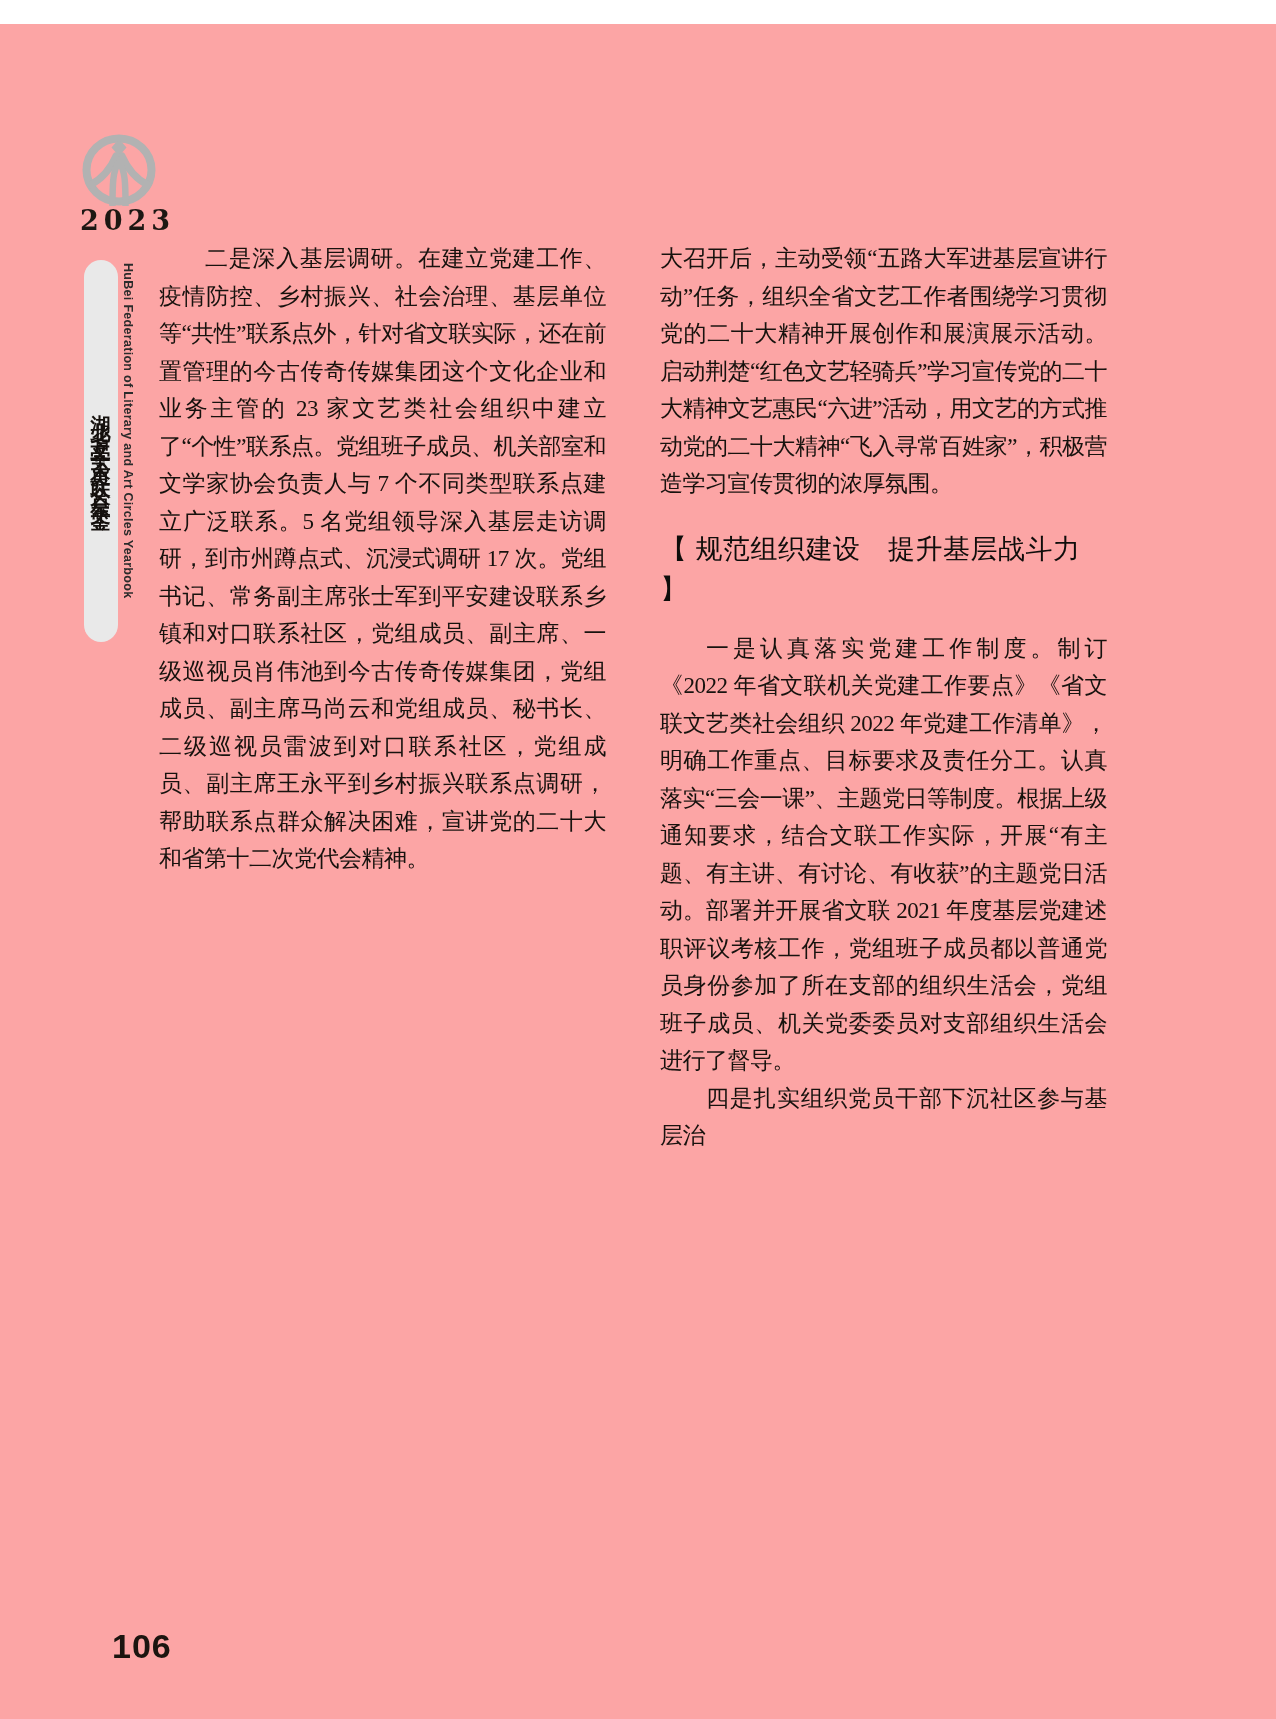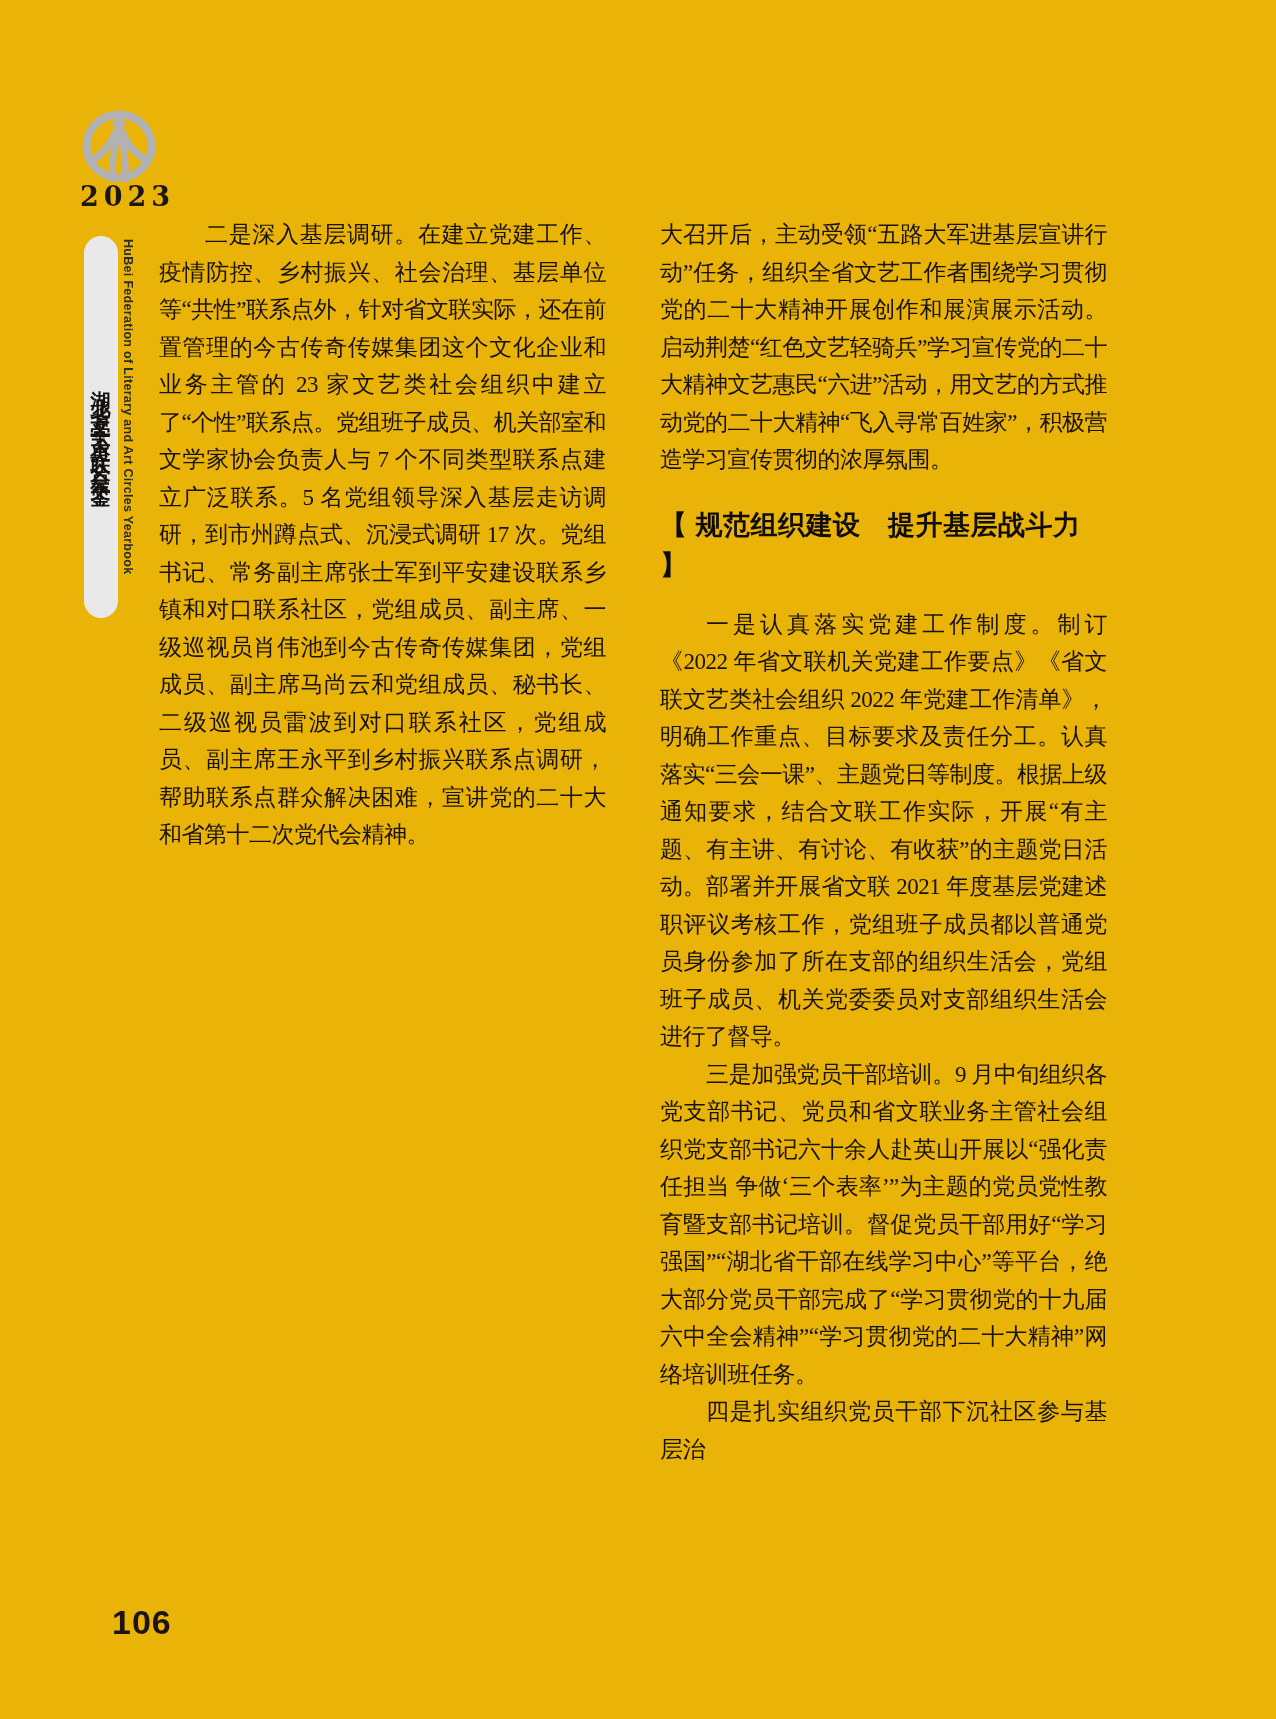--- a/index.html
+++ b/index.html
@@ -4,21 +4,21 @@
 <style>
   * { margin:0; padding:0; box-sizing:border-box; }
   html,body { background:#ffffff; }
   body {
     position:relative;
     width:1276px; height:1719px;
     font-family:"Liberation Serif","DejaVu Serif",serif;
     color:#17120e;
     overflow:hidden;
   }
-  .page { position:absolute; inset:0; background:#eab308; }
+  .page { position:absolute; inset:0; background:#fca5a5;margin-top:24px; }
 
   
   .logo { position:absolute; left:79px; top:110px; width:80px; height:76px; }
   .year {
     position:absolute; left:80px; top:181px;
     font-family:"DejaVu Serif","Liberation Serif",serif;
     font-weight:bold; font-size:27px; letter-spacing:5px; color:#1d1713;
   }
 
   
@@ -48,21 +48,21 @@
     letter-spacing:-0.5px;
     text-align:justify; text-justify:inter-ideograph;
     color:#17120e;
   }
   .col-left  { left:159px; }
   .col-right { left:660px; }
   .para { text-indent:2em; }
   .para.no-indent { text-indent:0; }
   .section-header {
     font-family:"Liberation Sans","DejaVu Sans",sans-serif;
-    font-weight:bold; font-size:27px; letter-spacing:0.5px;
+    font-weight:normal; font-size:27px; letter-spacing:0.5px;
     color:#0f0d0b; text-align:left; text-indent:0;
     margin:26px 0 21px 0; line-height:40px;
   }
 
   
   .page-number {
     position:absolute; left:112px; top:1603px;
     font-family:"Liberation Sans","DejaVu Sans",sans-serif;
     font-weight:bold; font-size:34px; color:#1c1510; letter-spacing:1px;
   }
@@ -91,19 +91,18 @@
       <p class="para">二是深入基层调研。在建立党建工作、疫情防控、乡村振兴、社会治理、基层单位等“共性”联系点外，针对省文联实际，还在前置管理的今古传奇传媒集团这个文化企业和业务主管的 23 家文艺类社会组织中建立了“个性”联系点。党组班子成员、机关部室和文学家协会负责人与 7 个不同类型联系点建立广泛联系。5 名党组领导深入基层走访调研，到市州蹲点式、沉浸式调研 17 次。党组书记、常务副主席张士军到平安建设联系乡镇和对口联系社区，党组成员、副主席、一级巡视员肖伟池到今古传奇传媒集团，党组成员、副主席马尚云和党组成员、秘书长、二级巡视员雷波到对口联系社区，党组成员、副主席王永平到乡村振兴联系点调研，帮助联系点群众解决困难，宣讲党的二十大和省第十二次党代会精神。</p>
     </div>
 
   <div class="col col-right">
     <div>
         <p class="para no-indent">大召开后，主动受领“五路大军进基层宣讲行动”任务，组织全省文艺工作者围绕学习贯彻党的二十大精神开展创作和展演展示活动。启动荆楚“红色文艺轻骑兵”学习宣传党的二十大精神文艺惠民“六进”活动，用文艺的方式推动党的二十大精神“飞入寻常百姓家”，积极营造学习宣传贯彻的浓厚氛围。</p>
       </div>
     <div class="section-header">【 规范组织建设　提升基层战斗力 】</div>
     <div>
         <p class="para">一是认真落实党建工作制度。制订《2022 年省文联机关党建工作要点》《省文联文艺类社会组织 2022 年党建工作清单》，明确工作重点、目标要求及责任分工。认真落实“三会一课”、主题党日等制度。根据上级通知要求，结合文联工作实际，开展“有主题、有主讲、有讨论、有收获”的主题党日活动。部署并开展省文联 2021 年度基层党建述职评议考核工作，党组班子成员都以普通党员身份参加了所在支部的组织生活会，党组班子成员、机关党委委员对支部组织生活会进行了督导。</p>
-        <p class="para">三是加强党员干部培训。9 月中旬组织各党支部书记、党员和省文联业务主管社会组织党支部书记六十余人赴英山开展以“强化责任担当 争做‘三个表率’”为主题的党员党性教育暨支部书记培训。督促党员干部用好“学习强国”“湖北省干部在线学习中心”等平台，绝大部分党员干部完成了“学习贯彻党的十九届六中全会精神”“学习贯彻党的二十大精神”网络培训班任务。</p>
         <p class="para">四是扎实组织党员干部下沉社区参与基层治</p>
       </div>
   </div>
 
   <div class="page-number">106</div>
 </div>
 
 </body></html>

